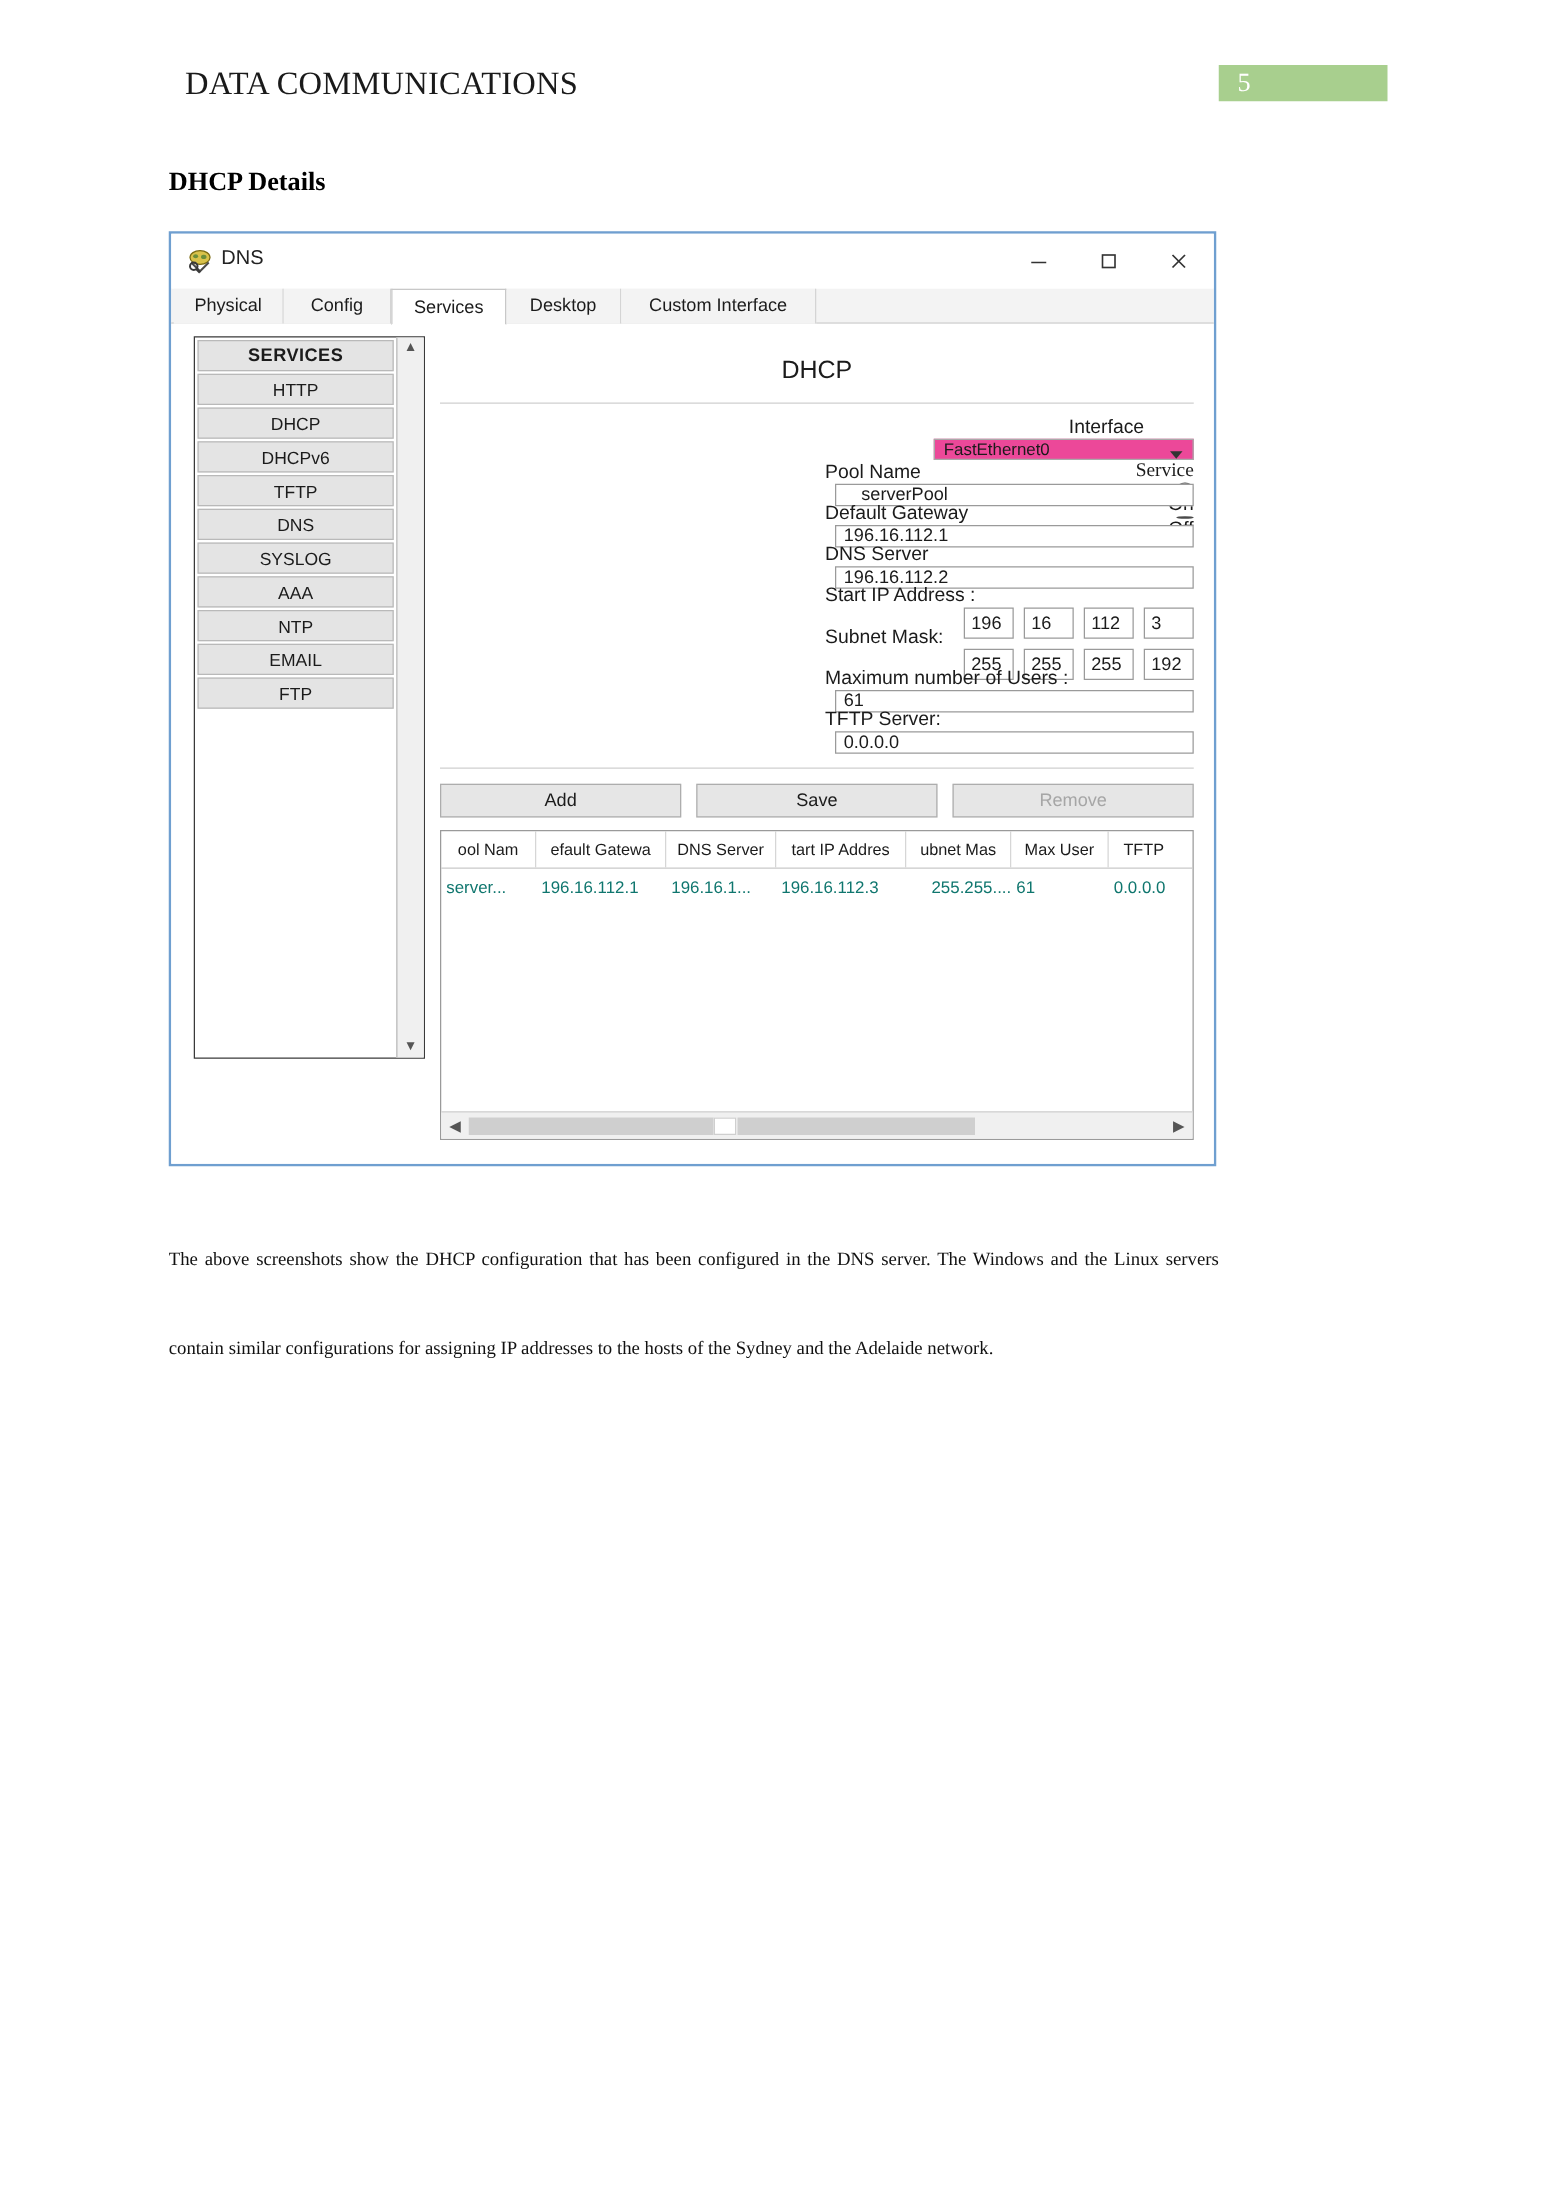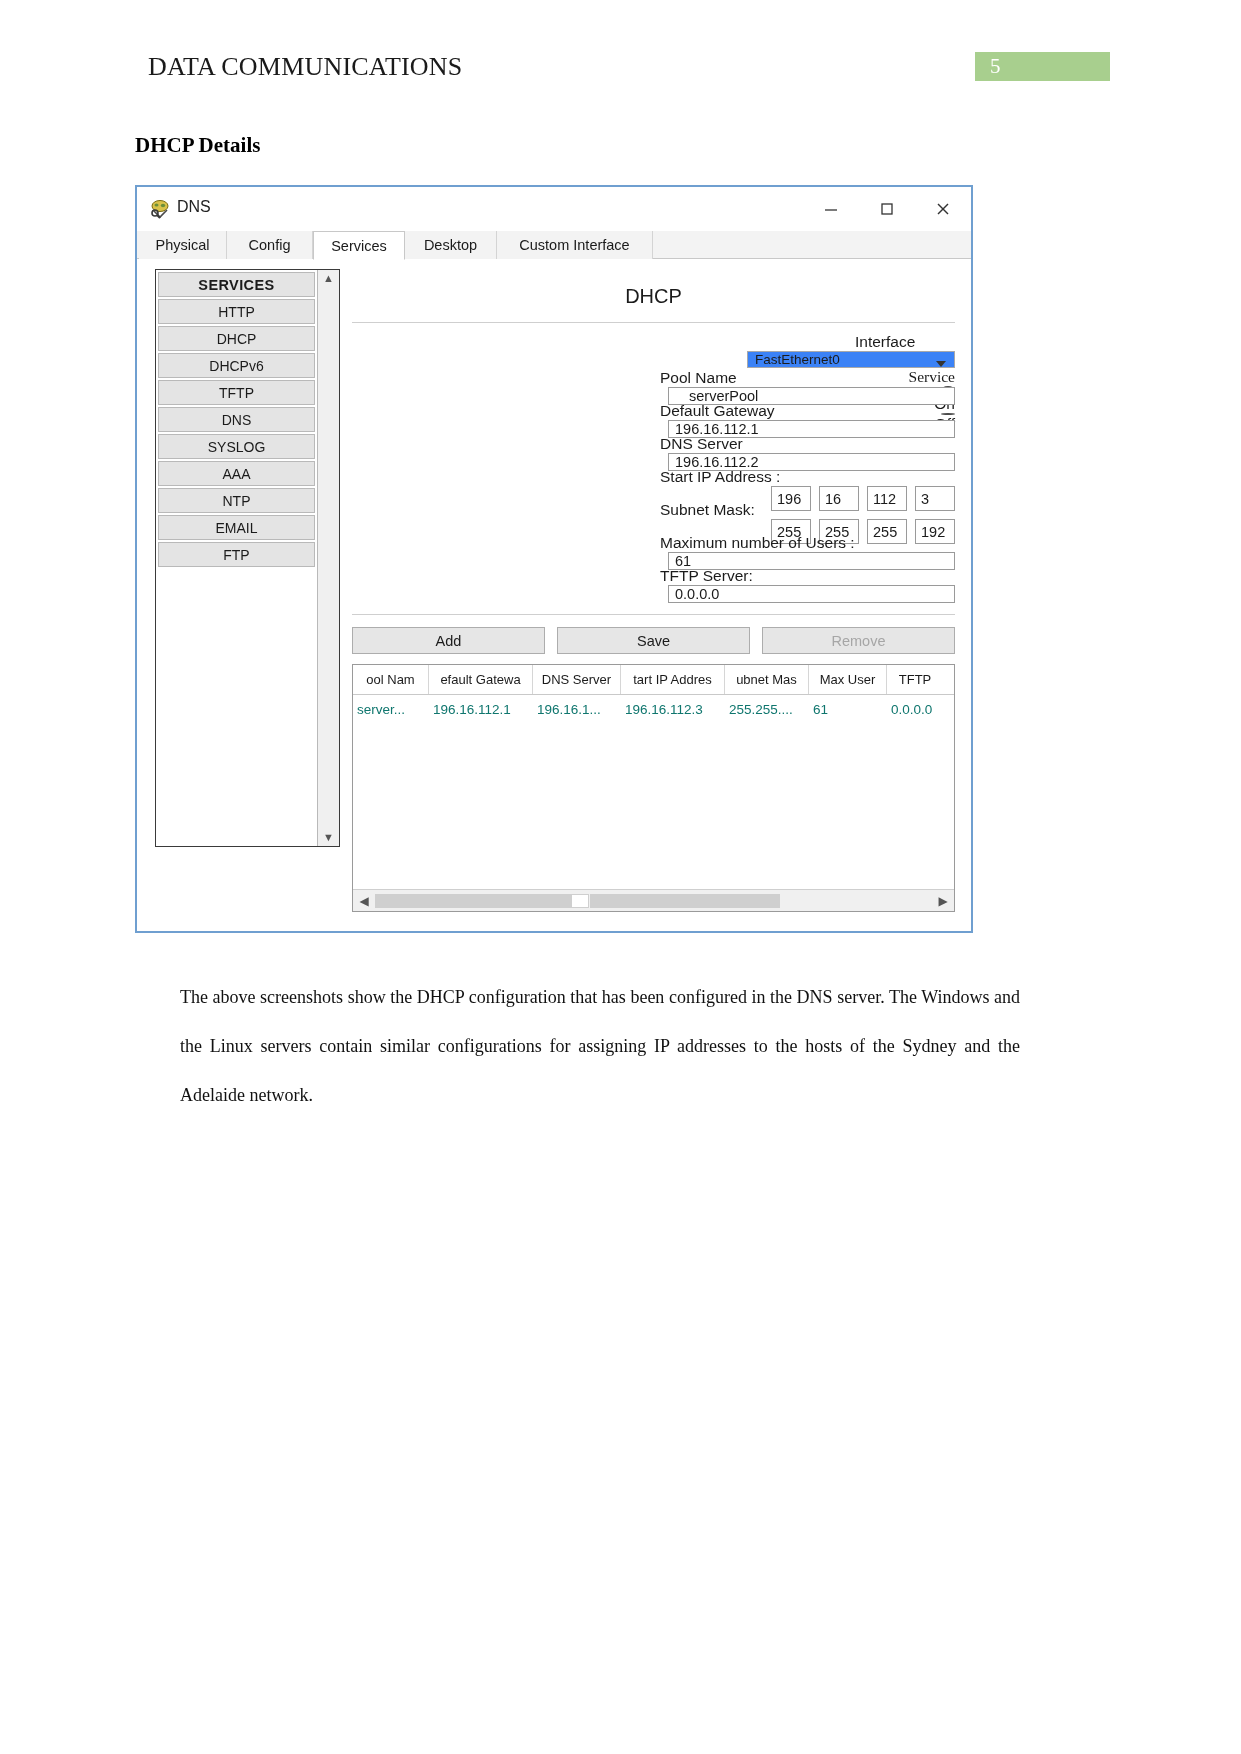--- a/index.html
+++ b/index.html
@@ -125,21 +125,21 @@
   .hr {
     border-top:1px solid #cfcfcf; margin:14px 0 10px 0;
   }
 
   .row { display:flex; align-items:flex-end; height:33px;flex-direction:column; }
   .row .lbl { font-size:15.5px; color:#1b1b1b; }
 
   .iface-row { height:36px; }
   .select {
     position:relative; width:208px; height:25px;
-    background:#3b82f6; border:1px solid #a9a9a9;
+    background:#ec4899; border:1px solid #a9a9a9;
     font-size:13.5px; color:#1b1b1b;
     display:flex; align-items:center; padding-left:7px;
   }
   .select .caret {
     position:absolute; right:8px; top:9px;
     width:0;height:0;border-left:5px solid transparent;border-right:5px solid transparent;
     border-top:6px solid #333;
   }
   .radio {
     width:14px;height:14px;border:1.5px solid #4a4a4a;border-radius:50%;
@@ -187,23 +187,22 @@
   .hs-arrow { width:22px; text-align:center; font-size:12px; color:#555; }
   .hs-track { flex:1; height:14px; background:#f0f0f0; position:relative; }
   .hs-thumb-left { position:absolute; left:0; top:0; height:14px; width:196px; background:#cfcfcf; }
   .hs-thumb { position:absolute; left:196px; top:0; height:14px; width:18px; background:#ffffff; border:1px solid #cfcfcf; }
   .hs-thumb-right { position:absolute; left:215px; top:0; height:14px; width:190px; background:#cfcfcf; }
 
   
   .para {
     position:absolute; left:135px; top:973px; width:840px;
     font-family:"Liberation Serif", serif;
-    font-size:18px; color:#111; line-height:49px;
+    font-size:15px; color:#111; line-height:71px;
     text-align:justify;
-    margin-left:45px;
   }
 </style>
 </head>
 <body>
 
 <div class="doc-header">
   <div class="doc-title">DATA COMMUNICATIONS</div>
   <div class="page-badge">
     <span>5</span>
   </div>
@@ -352,21 +351,21 @@
           <div class="th" style="width:104px;">tart IP Addres</div>
           <div class="th" style="width:84px;">ubnet Mas</div>
           <div class="th" style="width:78px;">Max User</div>
           <div class="th" style="width:56px;border-right:none;">TFTP</div>
         </div>
         <div class="trow">
           <div class="td" style="width:76px;">server...</div>
           <div class="td" style="width:104px;">196.16.112.1</div>
           <div class="td" style="width:88px;">196.16.1...</div>
           <div class="td" style="width:104px;">196.16.112.3</div>
-          <div class="td" style="width:84px;">255.255....</div>
+          <div class="td" style="width:84px;text-align:right;">255.255....</div>
           <div class="td" style="width:78px;">61</div>
           <div class="td" style="width:56px;">0.0.0.0</div>
         </div>
 
         <div class="hscroll">
           <div class="hs-arrow">◀</div>
           <div class="hs-track">
             <div class="hs-thumb-left"></div>
             <div class="hs-thumb"></div>
             <div class="hs-thumb-right"></div>

